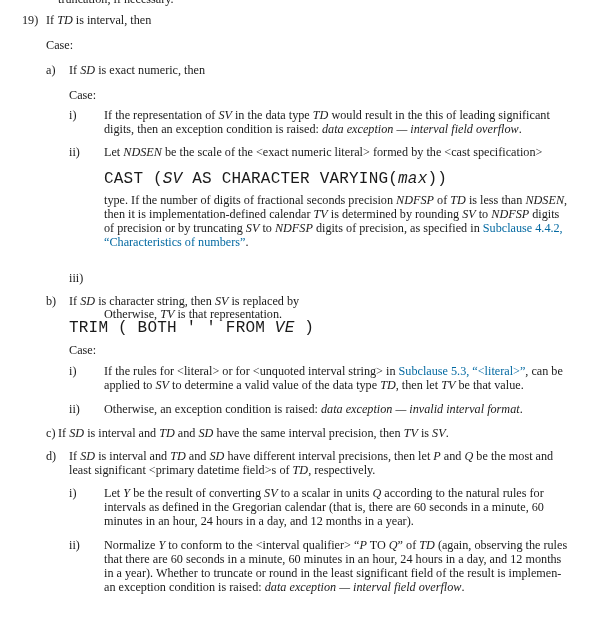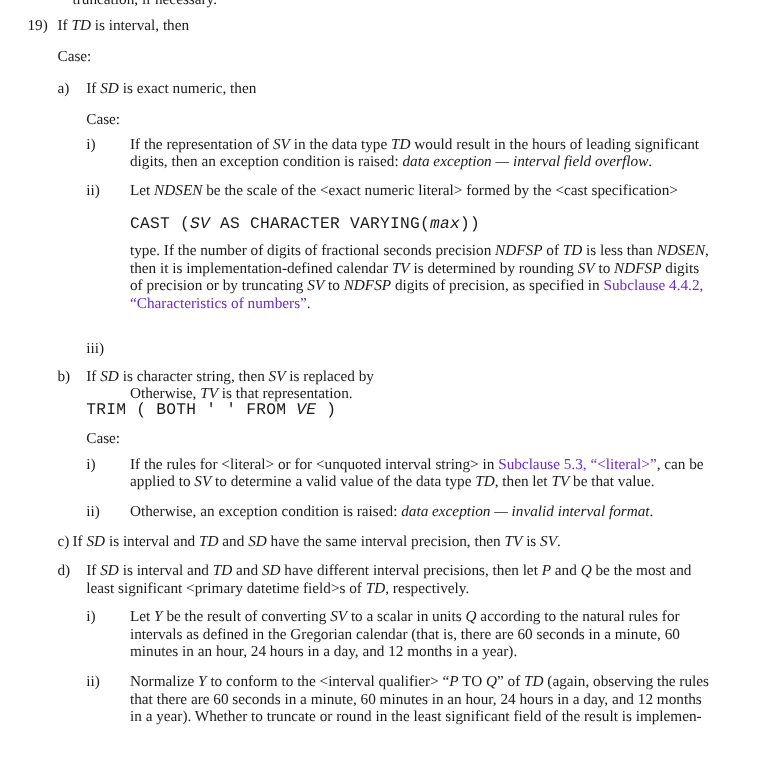--- a/index.html
+++ b/index.html
@@ -4,22 +4,22 @@
 <style>
   html, body { margin: 0; padding: 0; background: #ffffff; }
   body {
     width: 613px; height: 621px; overflow: hidden; position: relative;
     font-family: "Liberation Serif", serif; font-size: 12.2px; color: #1a1a1a;
     line-height: 14px;
   }
   .para { position: absolute; }
   .num { position: absolute; }
   em, .it { font-style: italic; }
-  .mono { font-family: "Liberation Mono", monospace; font-size: 13px; letter-spacing: 0.2px; }
-  .link { color: #6d28d9; }
+  .mono { font-family: "Liberation Mono", monospace; font-size: 16px; letter-spacing: 0.2px; }
+  .link { color: #0369a1; }
   .cut { position: absolute; top: -8px; left: 58px; }
 </style>
 </head>
 <body>
 
 <div>
 
   <div class="cut">truncation, if necessary.</div>
 
   <div class="num" style="left:22px; top:13px;">19)</div>
@@ -29,21 +29,21 @@
   <div class="para" style="left:46px; top:38px;">Case:</div>
 
   <div class="num" style="left:46px; top:63px;">a)</div>
   <div class="para" style="left:69px; top:63px;">
     <span>If </span><em>SD</em><span> is exact numeric, then</span>
   </div>
   <div class="para" style="left:69px; top:88px;">Case:</div>
 
   <div class="num" style="left:69px; top:108px;">i)</div>
   <div class="para" style="left:104px; top:108px; width:490px;">
-    <div><span>If the representation of </span><em>SV</em><span> in the data type </span><em>TD</em><span> would result in the hours of leading significant</span></div>
+    <div><span>If the representation of </span><em>SV</em><span> in the data type </span><em>TD</em><span> would result in the this of leading significant</span></div>
     <div><span>digits, then an exception condition is raised: </span><em>data exception — interval field overflow</em><span>.</span></div>
   </div>
 
   <div class="num" style="left:69px; top:145px;">ii)</div>
   <div class="para" style="left:104px; top:145px; width:490px;">
     <span>Let </span><em>NDSEN</em><span> be the scale of the &lt;exact numeric literal&gt; formed by the &lt;cast specification&gt;</span>
   </div>
   <div class="para mono" style="left:104px; top:172px;">
     <span>CAST (</span><em>SV</em><span> AS CHARACTER VARYING(</span><em>max</em><span>))</span>
   </div>
@@ -93,15 +93,16 @@
     <div><span>Let </span><em>Y</em><span> be the result of converting </span><em>SV</em><span> to a scalar in units </span><em>Q</em><span> according to the natural rules for</span></div>
     <div>intervals as defined in the Gregorian calendar (that is, there are 60 seconds in a minute, 60</div>
     <div>minutes in an hour, 24 hours in a day, and 12 months in a year).</div>
   </div>
 
   <div class="num" style="left:69px; top:538px;">ii)</div>
   <div class="para" style="left:104px; top:538px; width:500px;">
     <div><span>Normalize </span><em>Y</em><span> to conform to the &lt;interval qualifier&gt; “</span><em>P</em><span> TO </span><em>Q</em><span>” of </span><em>TD</em><span> (again, observing the rules</span></div>
     <div>that there are 60 seconds in a minute, 60 minutes in an hour, 24 hours in a day, and 12 months</div>
     <div>in a year). Whether to truncate or round in the least significant field of the result is implemen-</div>
+    <div><span>an exception condition is raised: </span><em>data exception — interval field overflow</em><span>.</span></div>
   </div>
 
 </div>
 
 </body></html>

